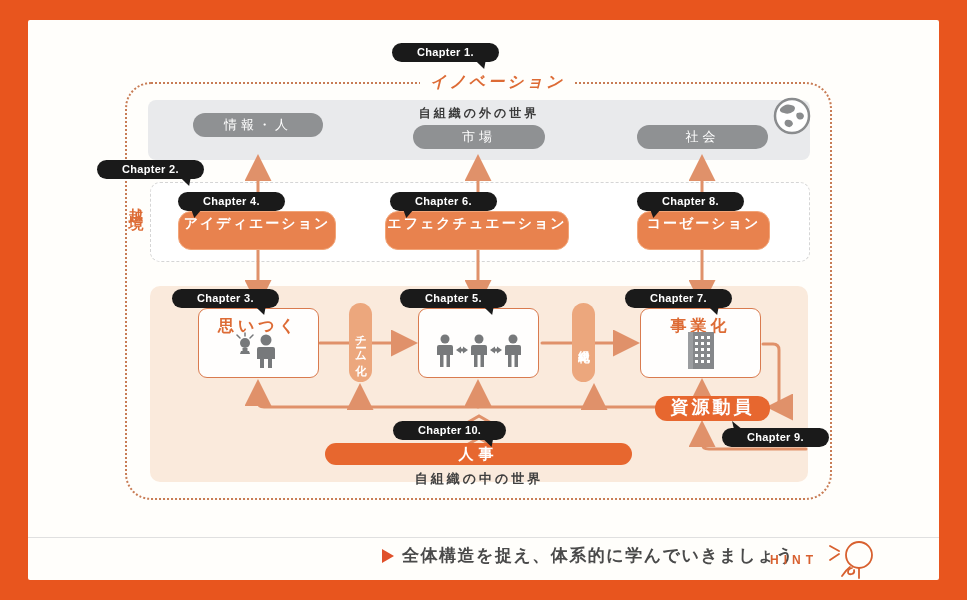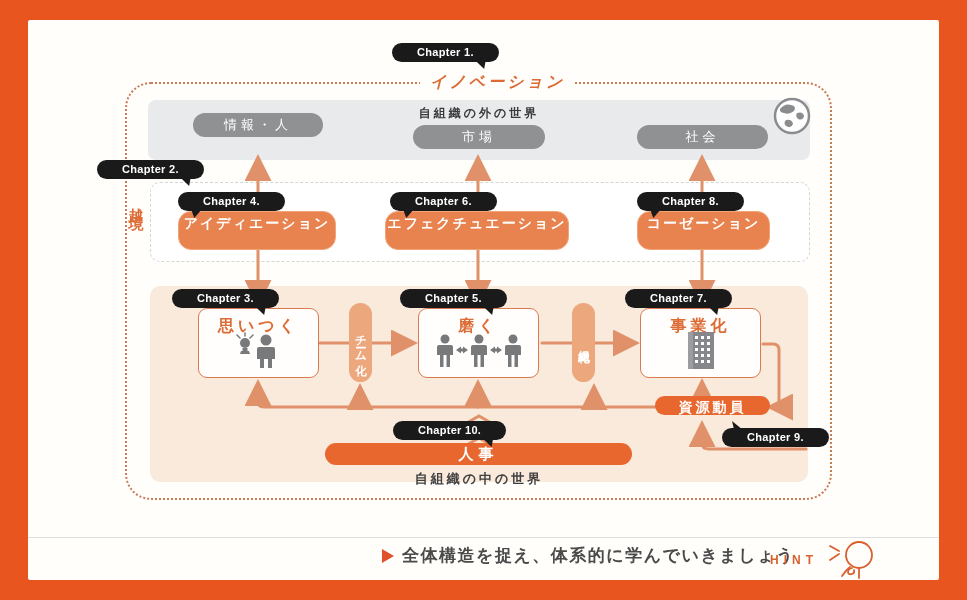--- a/index.html
+++ b/index.html
@@ -84,23 +84,23 @@
     color:#DD6B35; font-weight:bold; font-size:16px; letter-spacing:4px;
   }
   .stage-icon { position:absolute; bottom:4px; left:0; width:100%; text-align:center; }
   .vconnector {
     width:23px; height:79px; background:#ECA77D; border-radius:12px;
     color:#FFF; font-weight:bold; font-size:11.5px;
     writing-mode:vertical-rl; text-orientation:upright;
     text-align:center; line-height:23px; z-index:3; letter-spacing:1px;
   }
   .resource-pill {
-    left:627px; top:376px; width:115px; height:19px;
+    left:627px; top:376px; width:115px; height:25px;
     background:#E7672F; border-radius:12px; color:#FFF; font-weight:bold;
-    font-size:14px; letter-spacing:3px; text-align:center; line-height:23px; z-index:3;
+    font-size:18px; letter-spacing:3px; text-align:center; line-height:23px; z-index:3;
   }
   .hr-pill {
     left:297px; top:423px; width:307px; height:22px;
     background:#E7672F; border-radius:12px; color:#FFF; font-weight:bold;
     font-size:15px; letter-spacing:5px; text-align:center; line-height:22px; z-index:3;
   }
   .chevrons { left:434px; top:394px; z-index:3; }
   .inner-title {
     left:122px; top:450px; width:658px; text-align:center;
     color:#404040; font-weight:bold; font-size:13px; letter-spacing:3px; z-index:2;
@@ -204,21 +204,20 @@
               <line x1="25" y1="4" x2="22" y2="7"></line>
           </g>
           <circle cx="38" cy="9" r="5.5"></circle>
           <path d="M31,16 h14 q2,0 2,2 v10 h-3 v9 h-4 v-9 h-4 v9 h-4 v-9 h-3 v-10 q0,-2 2,-2 Z"></path>
         </g>
       </svg>
     </div>
   </div>
   <div class="abs callout" style="left:372px; top:269px;">Chapter 5.</div>
   <div class="abs stage-box" style="left:390px; top:288px;">
-    <div class="stage-title">磨く</div>
     <div class="stage-icon">
       <svg width="100" height="36" viewBox="0 0 100 36">
         <g fill="#77797B">
           <g transform="translate(16,0)">
               <circle cx="0" cy="6" r="4.5"></circle>
               <path d="M-6,12 h12 q2,0 2,2 v8 h-3 v12 h-3.5 v-12 h-3 v12 h-3.5 v-12 h-3 v-8 q0,-2 2,-2 Z"></path>
             </g>
           <g transform="translate(50,0)">
               <circle cx="0" cy="6" r="4.5"></circle>
               <path d="M-6,12 h12 q2,0 2,2 v8 h-3 v12 h-3.5 v-12 h-3 v12 h-3.5 v-12 h-3 v-8 q0,-2 2,-2 Z"></path>

